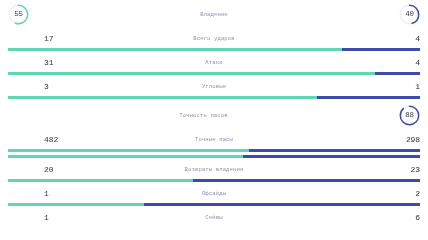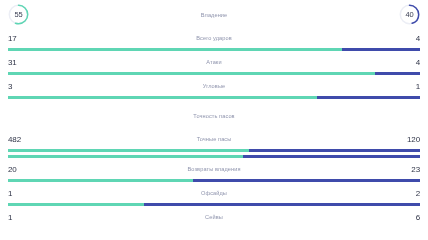--- a/index.html
+++ b/index.html
@@ -6,20 +6,21 @@
   html, body {
     width: 428px; height: 233px;
     background: #ffffff;
     font-family: "Liberation Sans", sans-serif;
     overflow: hidden;
   }
   #panel {
     width: 428px; height: 233px;
     background: #ffffff;
     position: relative;
+    font-family: Liberation Mono, monospace;
   }
 
   
   .row {
     position: relative;
     width: 100%;
   }
 
   
   .gauge-row {
@@ -61,20 +62,21 @@
     display: flex;
     align-items: center;
     justify-content: space-between;
     padding: 0 8px;
   }
   .stat-val {
     font-size: 8px;
     color: #2f3447;
     min-width: 30px;
     letter-spacing: -0.1px;
+    margin-left: 36px;
   }
   .stat-val.right { text-align: right; }
   .stat-label {
     font-size: 5.6px;
     color: #8f94ad;
     text-align: center;
     flex: 1 1 auto;
     letter-spacing: 0.1px;
   }
 
@@ -148,26 +150,33 @@
   </div>
   <div class="bar-wrap">
     <div class="bar">
       <div class="home" style="width:75%"></div>
       <div class="away" style="width:25%"></div>
     </div>
   </div>
 
   <div class="row gauge-row">
     <div class="gauge-label">Точность пасов</div>
+    <div class="gauge">
+      <svg width="21" height="21" viewBox="0 0 21 21">
+        <circle cx="10.5" cy="10.5" r="9.2" fill="none" stroke="#eceef5" stroke-width="1.5"></circle>
+        <circle cx="10.5" cy="10.5" r="9.2" fill="none" stroke="#3f4bab" stroke-width="1.5" stroke-dasharray="50.8 38.8" stroke-linecap="round" transform="rotate(-90 10.5 10.5)"></circle>
+      </svg>
+      <span>88</span>
+    </div>
   </div>
 
   <div class="row stat-row">
     <div class="stat-val">482</div>
     <div class="stat-label">Точные пасы</div>
-    <div class="stat-val right">120</div>
+    <div class="stat-val right">298</div>
   </div>
   <div class="bar-wrap">
     <div class="bar">
       <div class="home" style="width:58.5%"></div>
       <div class="away" style="width:41.5%"></div>
     </div>
   </div>
 
   <div class="bar-wrap">
     <div class="bar">

